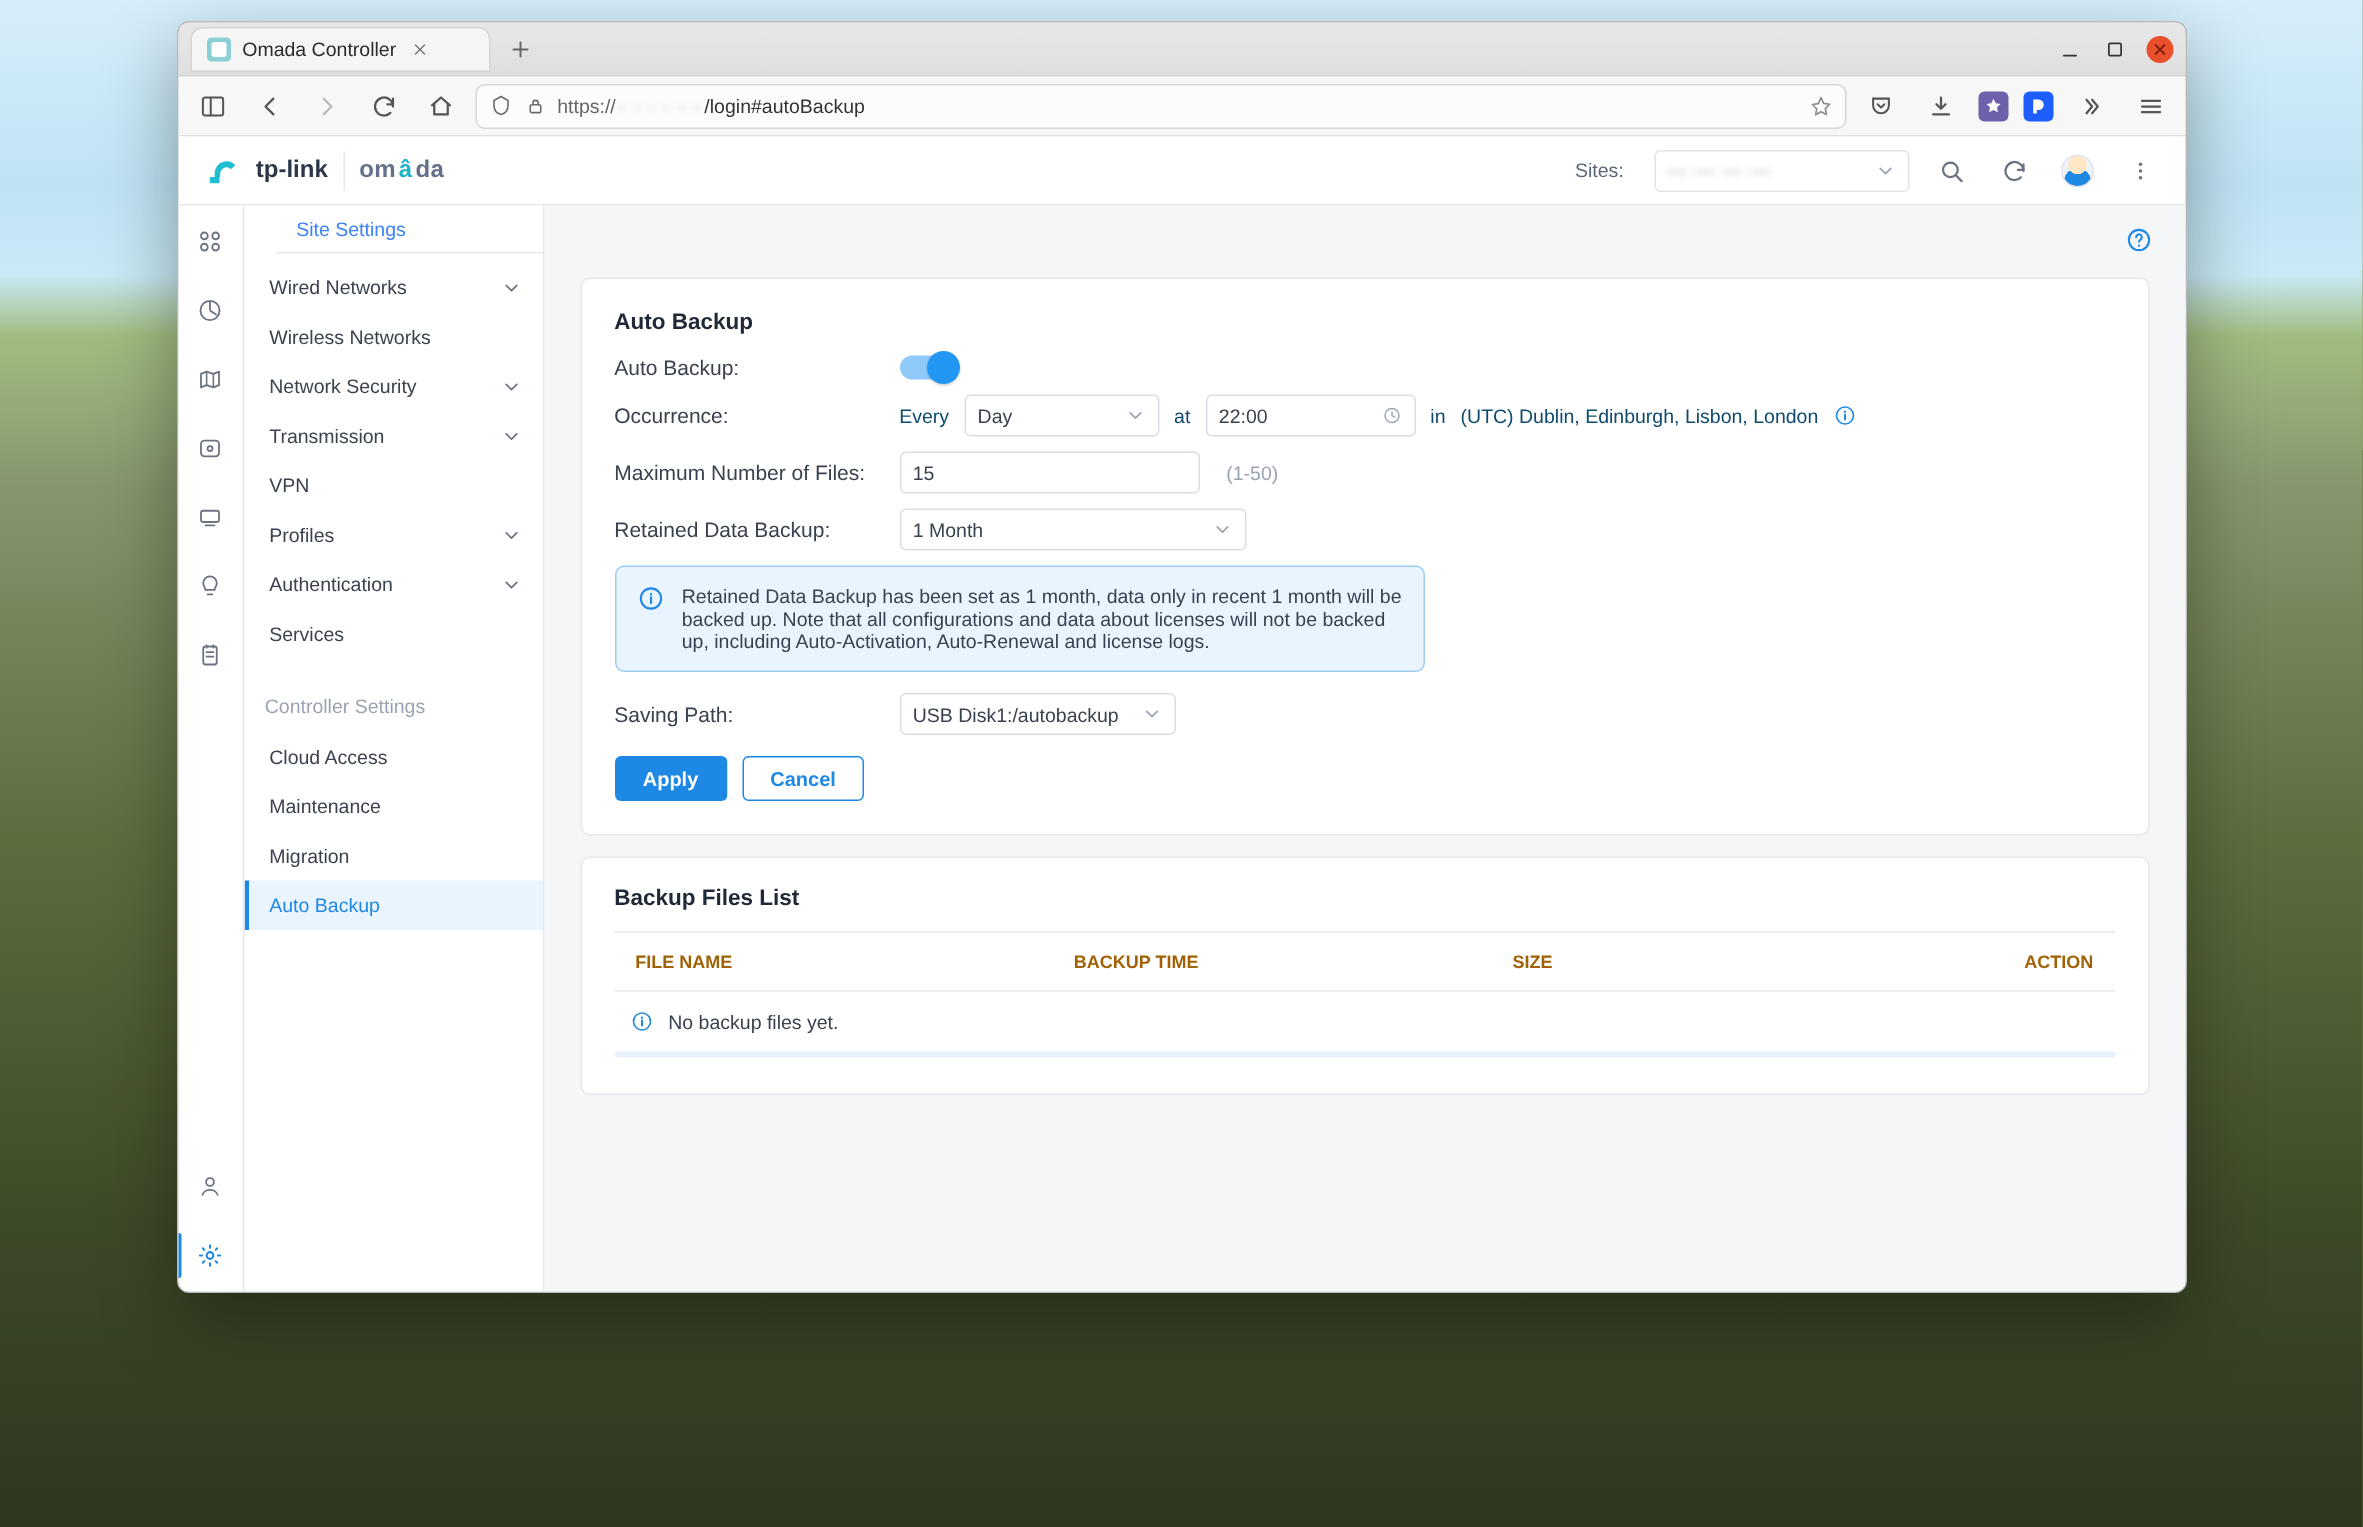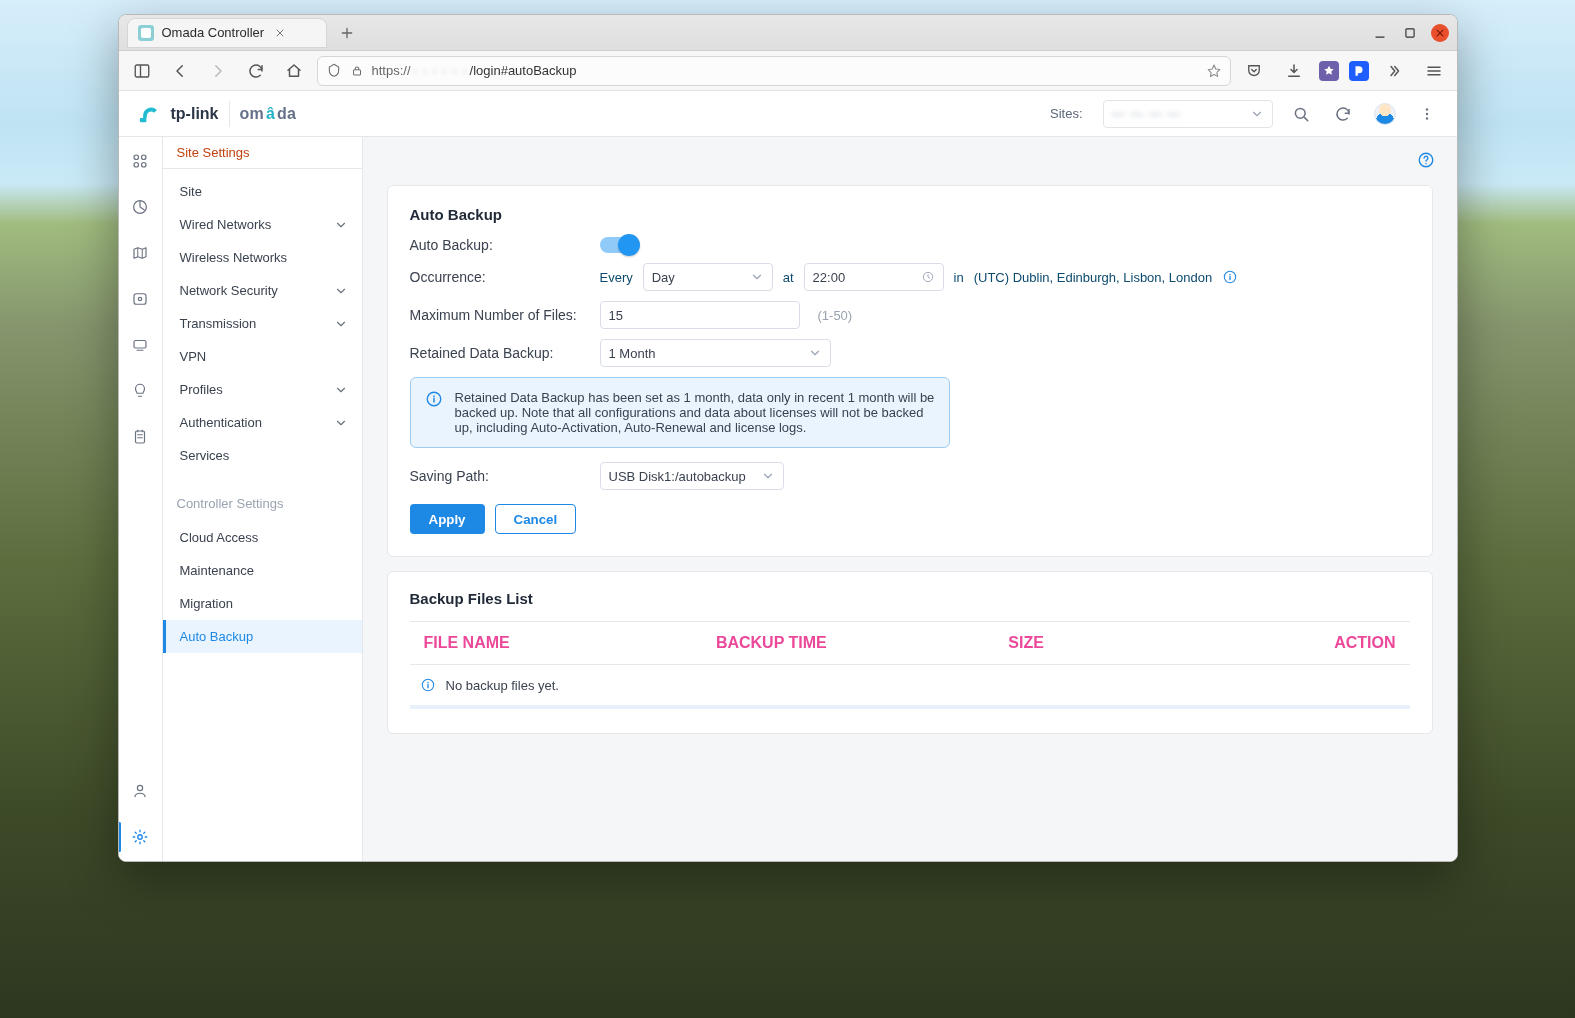--- a/index.html
+++ b/index.html
@@ -107,21 +107,21 @@
     position:relative;background:#fff;
   }
   .nav-rail .rail-icon{width:28px;height:28px;display:flex;align-items:center;justify-content:center;color:#6b7280;border-radius:6px;}
   .nav-rail .rail-spacer{flex:1;}
   .nav-rail .rail-icon.active{color:#1e88e5;background:#fff;}
   .nav-rail .active-indicator{position:absolute;left:-1px;width:3px;height:30px;background:#1e88e5;border-radius:2px;}
 
   .sidebar{
     width:200px;border-right:1px solid var(--border);background:#fff;display:flex;flex-direction:column;
   }
-  .side-group{padding:8px 14px;color:#c2410c;font-size:13px;border-bottom:1px solid var(--border);}
+  .side-group{padding:8px 14px;color:#3b82f6;font-size:13px;border-bottom:1px solid var(--border);margin-left:21px;}
   .side-list{list-style:none;margin:0;padding:6px 0 12px;}
   .side-item{
     display:flex;align-items:center;justify-content:space-between;gap:8px;padding:9px 14px;color:#3a424f;cursor:pointer;
     border-left:3px solid transparent;
   }
   .side-item .chev{color:#6b7280;}
   .side-item.active{background:var(--sidebar-active);color:#1e88e5;border-left-color:var(--sidebar-active-border);}
   .side-section-title{padding:12px 14px 4px;color:#9aa3b2;font-size:13px;}
 
   .content{flex:1;background:var(--page-bg);overflow:auto;position:relative;}
@@ -151,21 +151,21 @@
   }
   .info-panel .icon{flex:0 0 auto;color:#1e88e5;}
   .btns{display:flex;gap:10px;margin-top:14px;}
   .btn{height:30px;padding:0 18px;border-radius:4px;font-weight:600;border:1px solid transparent;cursor:pointer;display:inline-flex;align-items:center;}
   .btn-primary{background:#1e88e5;color:#fff;}
   .btn-outline{background:#fff;border-color:#1e88e5;color:#1e88e5;}
   .table-card{padding:18px 22px 24px;}
   .table-card h2{margin-bottom:14px;}
   .tbl{width:100%;border-top:1px solid var(--border);}
   .thead,.trow{display:grid;grid-template-columns:1.5fr 1.5fr 1fr 1fr;gap:8px;align-items:center;}
-  .thead{padding:12px 14px;color:#ec4899;font-weight:700;font-size:16px;border-bottom:1px solid var(--border);}
+  .thead{padding:12px 14px;color:#a16207;font-weight:700;font-size:12px;border-bottom:1px solid var(--border);}
   .empty{padding:12px 10px;border-bottom:4px solid #e8f1fb;display:flex;align-items:center;gap:10px;color:#3a424f;}
   .empty .icon{color:#1e88e5;}
 
   
   svg{display:block;}
   .ico{width:18px;height:18px;}
   .ico14{width:14px;height:14px;}
   .ico16{width:16px;height:16px;}
 </style>
 </head>
@@ -402,23 +402,20 @@
               <circle cx="12" cy="12" r="3" stroke="currentColor" stroke-width="1.8" fill="none"></circle>
               <path d="M12 3v2M12 19v2M21 12h-2M5 12H3M18.4 5.6l-1.4 1.4M7 17l-1.4 1.4M18.4 18.4L17 17M7 7L5.6 5.6" stroke="currentColor" stroke-width="1.8" stroke-linecap="round"></path>
             </svg>
         </span>
         <span class="active-indicator" style="bottom:9px;"></span>
       </div>
 
       <aside class="sidebar">
         <div class="side-group">Site Settings</div>
         <ul class="side-list">
-          <li class="side-item">
-              <span>Site</span>
-            </li>
           <li class="side-item">
               <span>Wired Networks</span>
               <span class="chev">
                 <svg class="ico14" viewBox="0 0 24 24">
                   <path d="M6 9l6 6 6-6" stroke="currentColor" stroke-width="2" fill="none" stroke-linecap="round" stroke-linejoin="round"></path>
                 </svg>
               </span>
             </li>
           <li class="side-item">
               <span>Wireless Networks</span>

